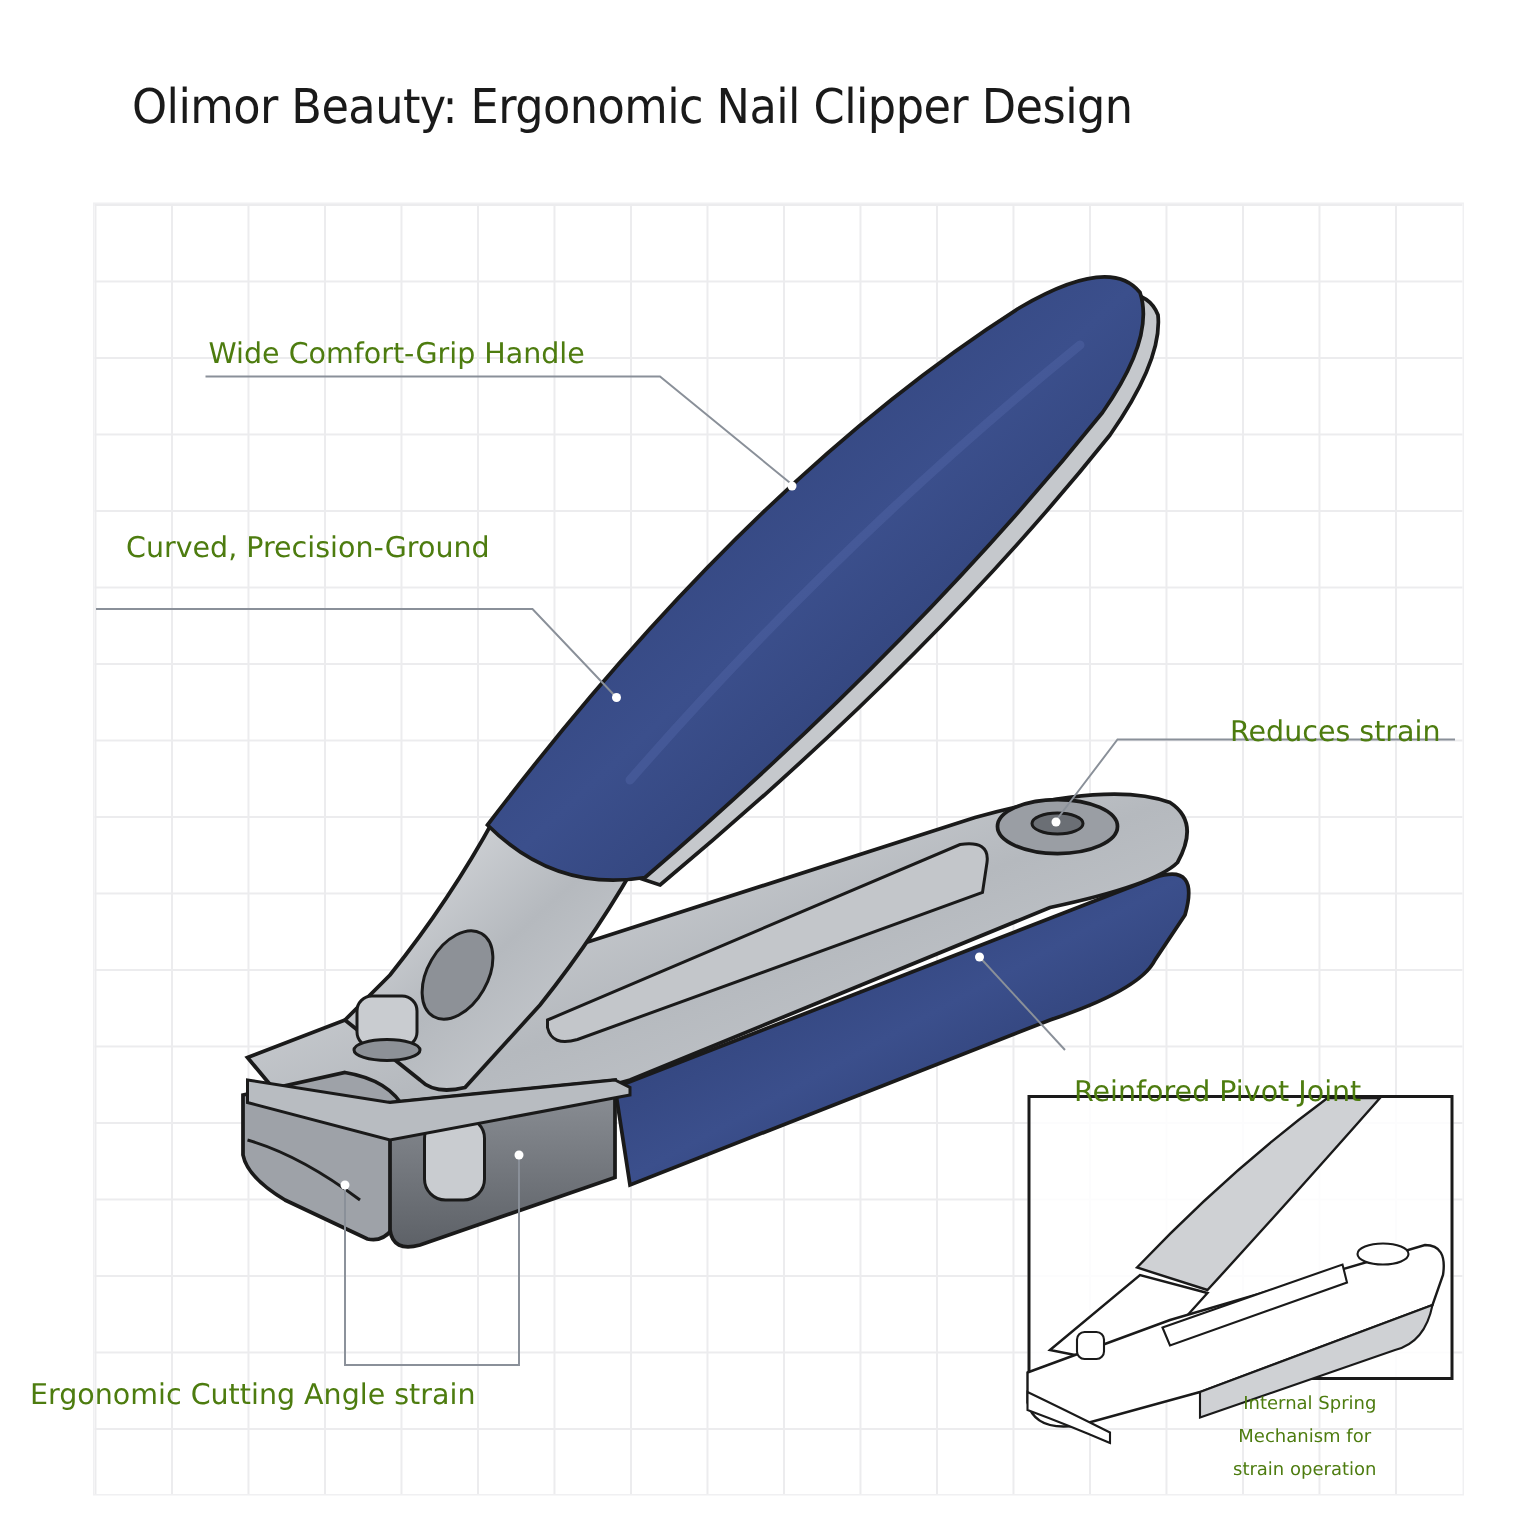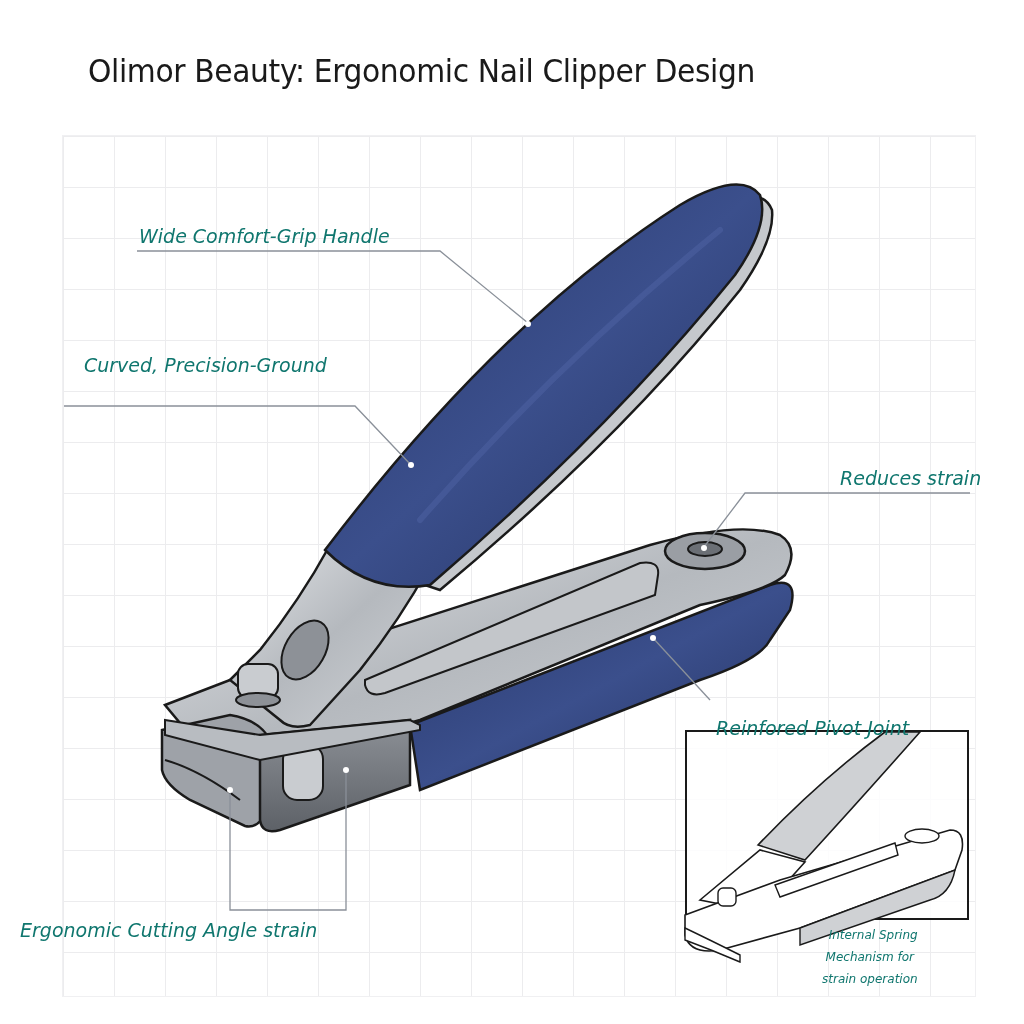--- a/index.html
+++ b/index.html
@@ -5,21 +5,21 @@
   html, body { margin:0; padding:0; background:#ffffff; }
   body { width:1024px; height:1024px; position:relative; overflow:hidden;
          font-family:"DejaVu Sans","Liberation Sans",sans-serif; color:#1a1a1a; }
   .title { position:absolute; left:88px; top:52px; font-size:32px; font-weight:400;
            letter-spacing:-0.4px; white-space:nowrap; transform:scaleX(0.93); transform-origin:left top; }
   .grid { position:absolute; left:62px; top:135px; width:912px; height:860px;
           background-image:
             linear-gradient(#ececee 1px, transparent 1px),
             linear-gradient(90deg, #ececee 1px, transparent 1px);
           background-size:51px 51px; border:1px solid #f0f0f2; }
-  .label { position:absolute; font-size:19px; line-height:25px; white-space:nowrap; color:#0f766e;font-style:italic; }
+  .label { position:absolute; font-size:19px; line-height:25px; white-space:nowrap; color:#4d7c0f; }
   svg.art { position:absolute; left:0; top:0; }
   .inset-box { position:absolute; left:685px; top:730px; width:280px; height:186px;
                border:2px solid #1a1a1a; background:rgba(255,255,255,0.85); }
 </style>
 </head>
 <body>
 
 <div class="title">Olimor Beauty: Ergonomic Nail Clipper Design</div>
 
 <div class="grid"></div>
@@ -91,20 +91,20 @@
   <path d="M775 885 L895 843 L898 855 L780 897 Z" fill="#fff" stroke="#1a1a1a" stroke-width="1.4"></path>
   <ellipse cx="922" cy="836" rx="17" ry="7" fill="#fff" stroke="#1a1a1a" stroke-width="1.4"></ellipse>
   <rect x="718" y="888" width="18" height="18" rx="5" fill="#fff" stroke="#1a1a1a" stroke-width="1.4"></rect>
   <path d="M685 928 Q710 940 740 955 L740 962 Q712 950 685 940 Z" fill="#fff" stroke="#1a1a1a" stroke-width="1.4"></path>
 </svg>
 
 <div class="label" style="left:139px; top:224px;">Wide Comfort-Grip Handle</div>
 <div class="label" style="left:64px; top:353px;padding-left:20px;">
   <div>Curved, Precision-Ground</div>
 </div>
-<div class="label" style="left:820px; top:466px;margin-left:20px;">Reduces strain</div>
+<div class="label" style="left:820px; top:476px;">Reduces strain</div>
 <div class="label" style="left:716px; top:716px;">Reinfored Pivot Joint</div>
 <div class="label" style="left:20px; top:918px;">Ergonomic Cutting Angle strain</div>
 <div class="label" style="left:822px; top:924px; line-height:22px; font-size:12px; text-align:right;">
   <div>Internal Spring</div>
   <div style="text-align:center;">Mechanism for</div>
   <div>strain operation</div>
 </div>
 
 </body></html>

